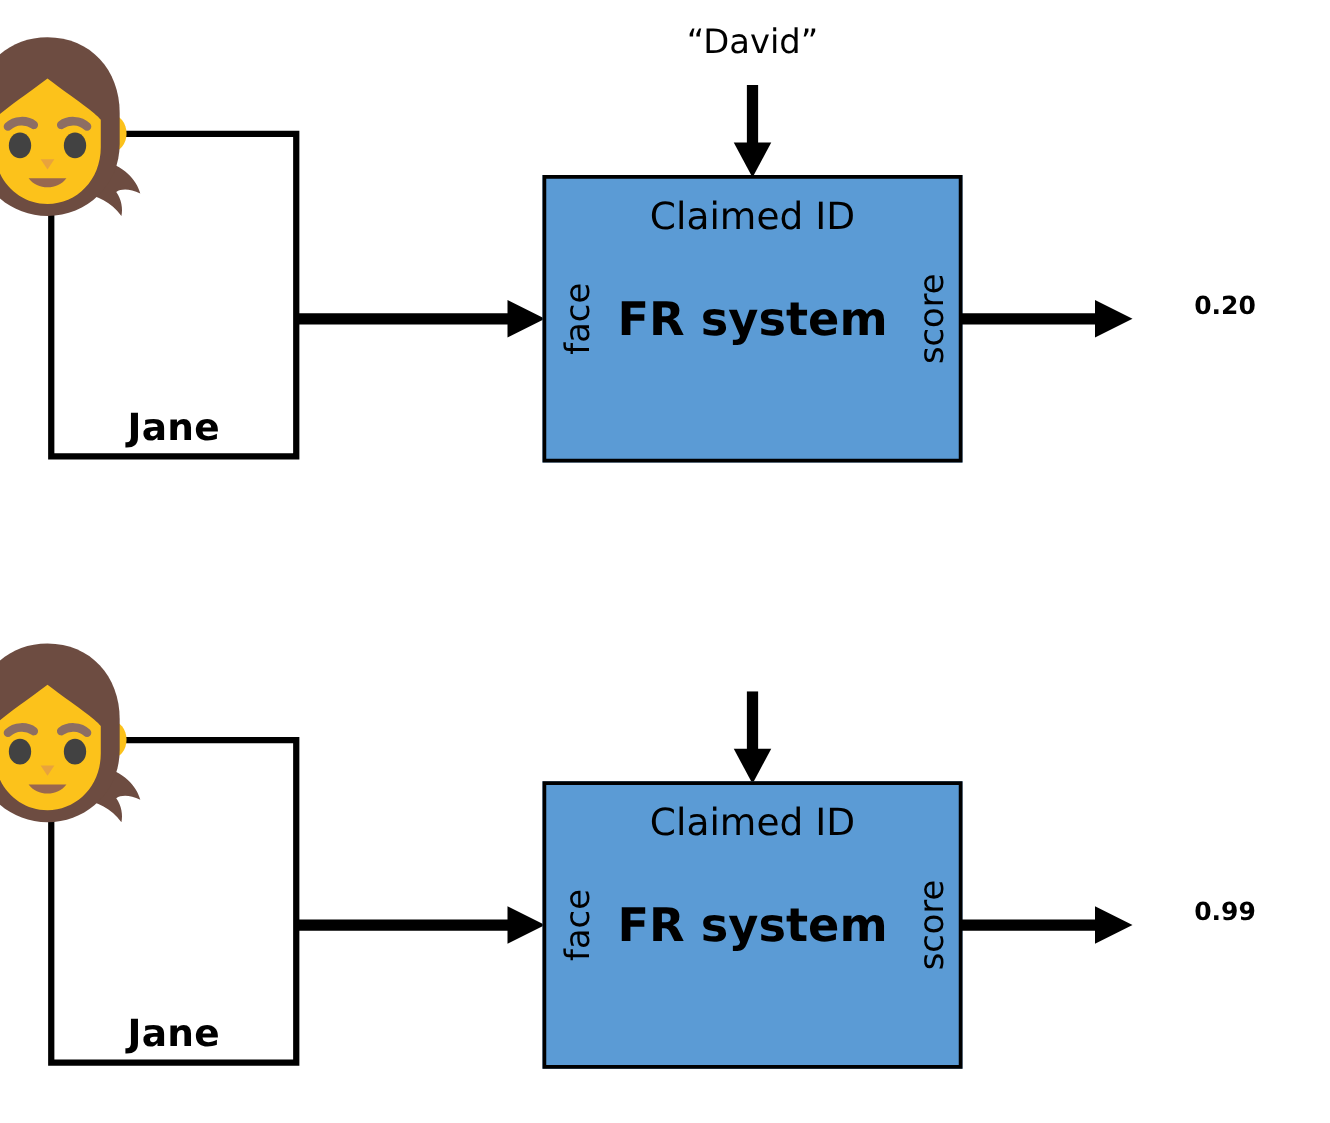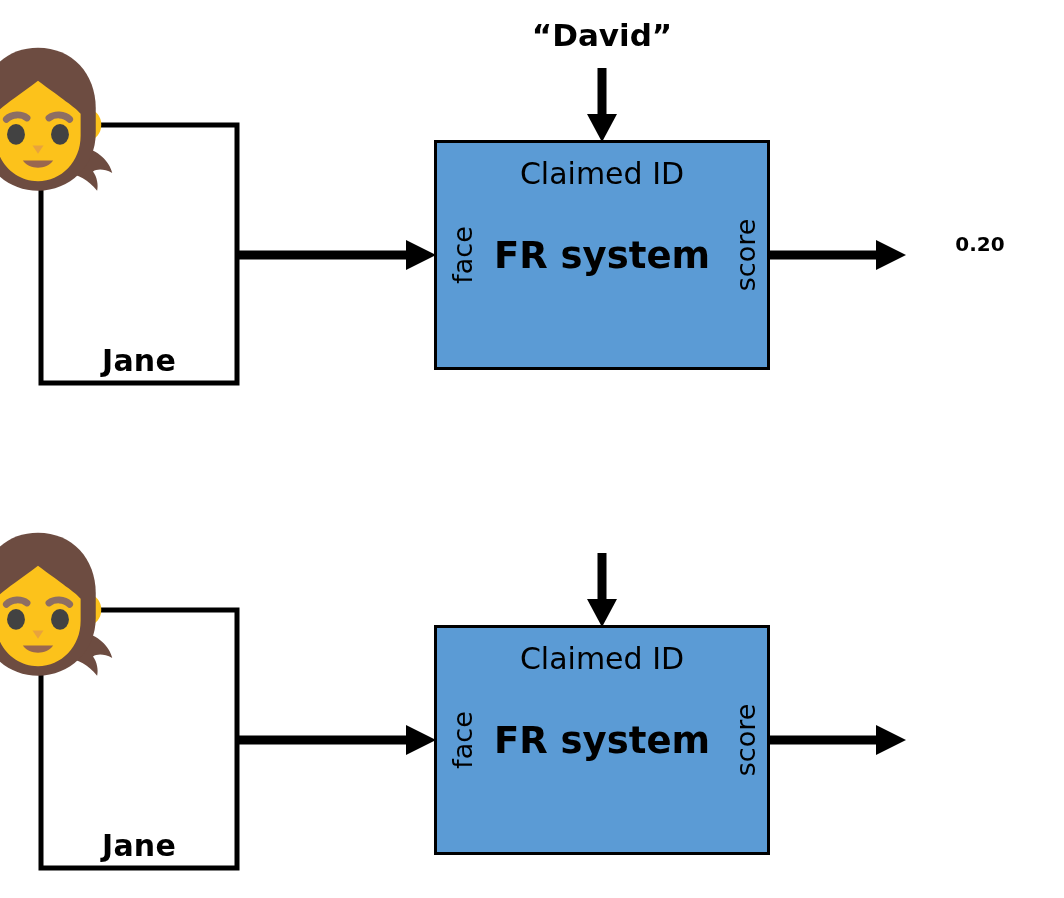--- a/index.html
+++ b/index.html
@@ -10,21 +10,21 @@
   }
   .stage{position:absolute;left:0;top:0;width:1064px;height:898px;}
 
   
   .row{position:absolute;left:0;width:1064px;height:400px;}
   #row-0{top:0px;}
   #row-1{top:485px;}
 
   
   .id-card{
-    position:absolute;left:38px;top:122px;width:202px;height:264px;border-radius:27px;
+    position:absolute;left:38px;top:104px;width:202px;height:264px;border-radius:27px;
   }
   .id-card svg{position:absolute;left:0;top:0;}
   .card-caption{
     position:absolute;left:0;bottom:10px;width:202px;
     text-align:center;font-size:30px;font-weight:bold;
     letter-spacing:0.2px;line-height:1;
   }
   .face-emoji{
     position:absolute;left:50%;top:104px;transform:translate(-50%,-50%);
     width:176px;height:176px;
@@ -52,21 +52,21 @@
     position:absolute;font-size:27px;font-weight:normal;
     writing-mode:vertical-rl;transform:rotate(180deg);
     line-height:1;white-space:nowrap;
   }
   .side-label.left{left:12px;top:50%;transform:translateY(-50%) rotate(180deg);}
   .side-label.right{right:8px;top:50%;transform:translateY(-50%) rotate(180deg);}
 
   
   .claim-text{
     position:absolute;left:452px;top:20px;width:300px;
-    text-align:center;font-size:31px;font-weight:bold;line-height:1;
+    text-align:center;font-size:27px;font-weight:normal;line-height:1;
   }
 
   
   .score-value{
     position:absolute;left:900px;top:234px;width:160px;
     text-align:center;font-size:20px;font-weight:bold;line-height:1;
   }
 </style>
 </head>
 <body>
@@ -184,15 +184,16 @@
       <div class="side-label left">face</div>
       <div class="fr-label">FR system</div>
       <div class="side-label right">score</div>
     </div>
 
     <svg class="arrow-h" style="left:768px;top:235px;" width="140" height="40">
       <line x1="0" y1="20" x2="112" y2="20" stroke="#000000" stroke-width="9"></line>
       <polygon points="108,5 138,20 108,35" fill="#000000"></polygon>
     </svg>
 
+    <div class="score-value">0.99</div>
   </div>
 
 </div>
 
 </body></html>

